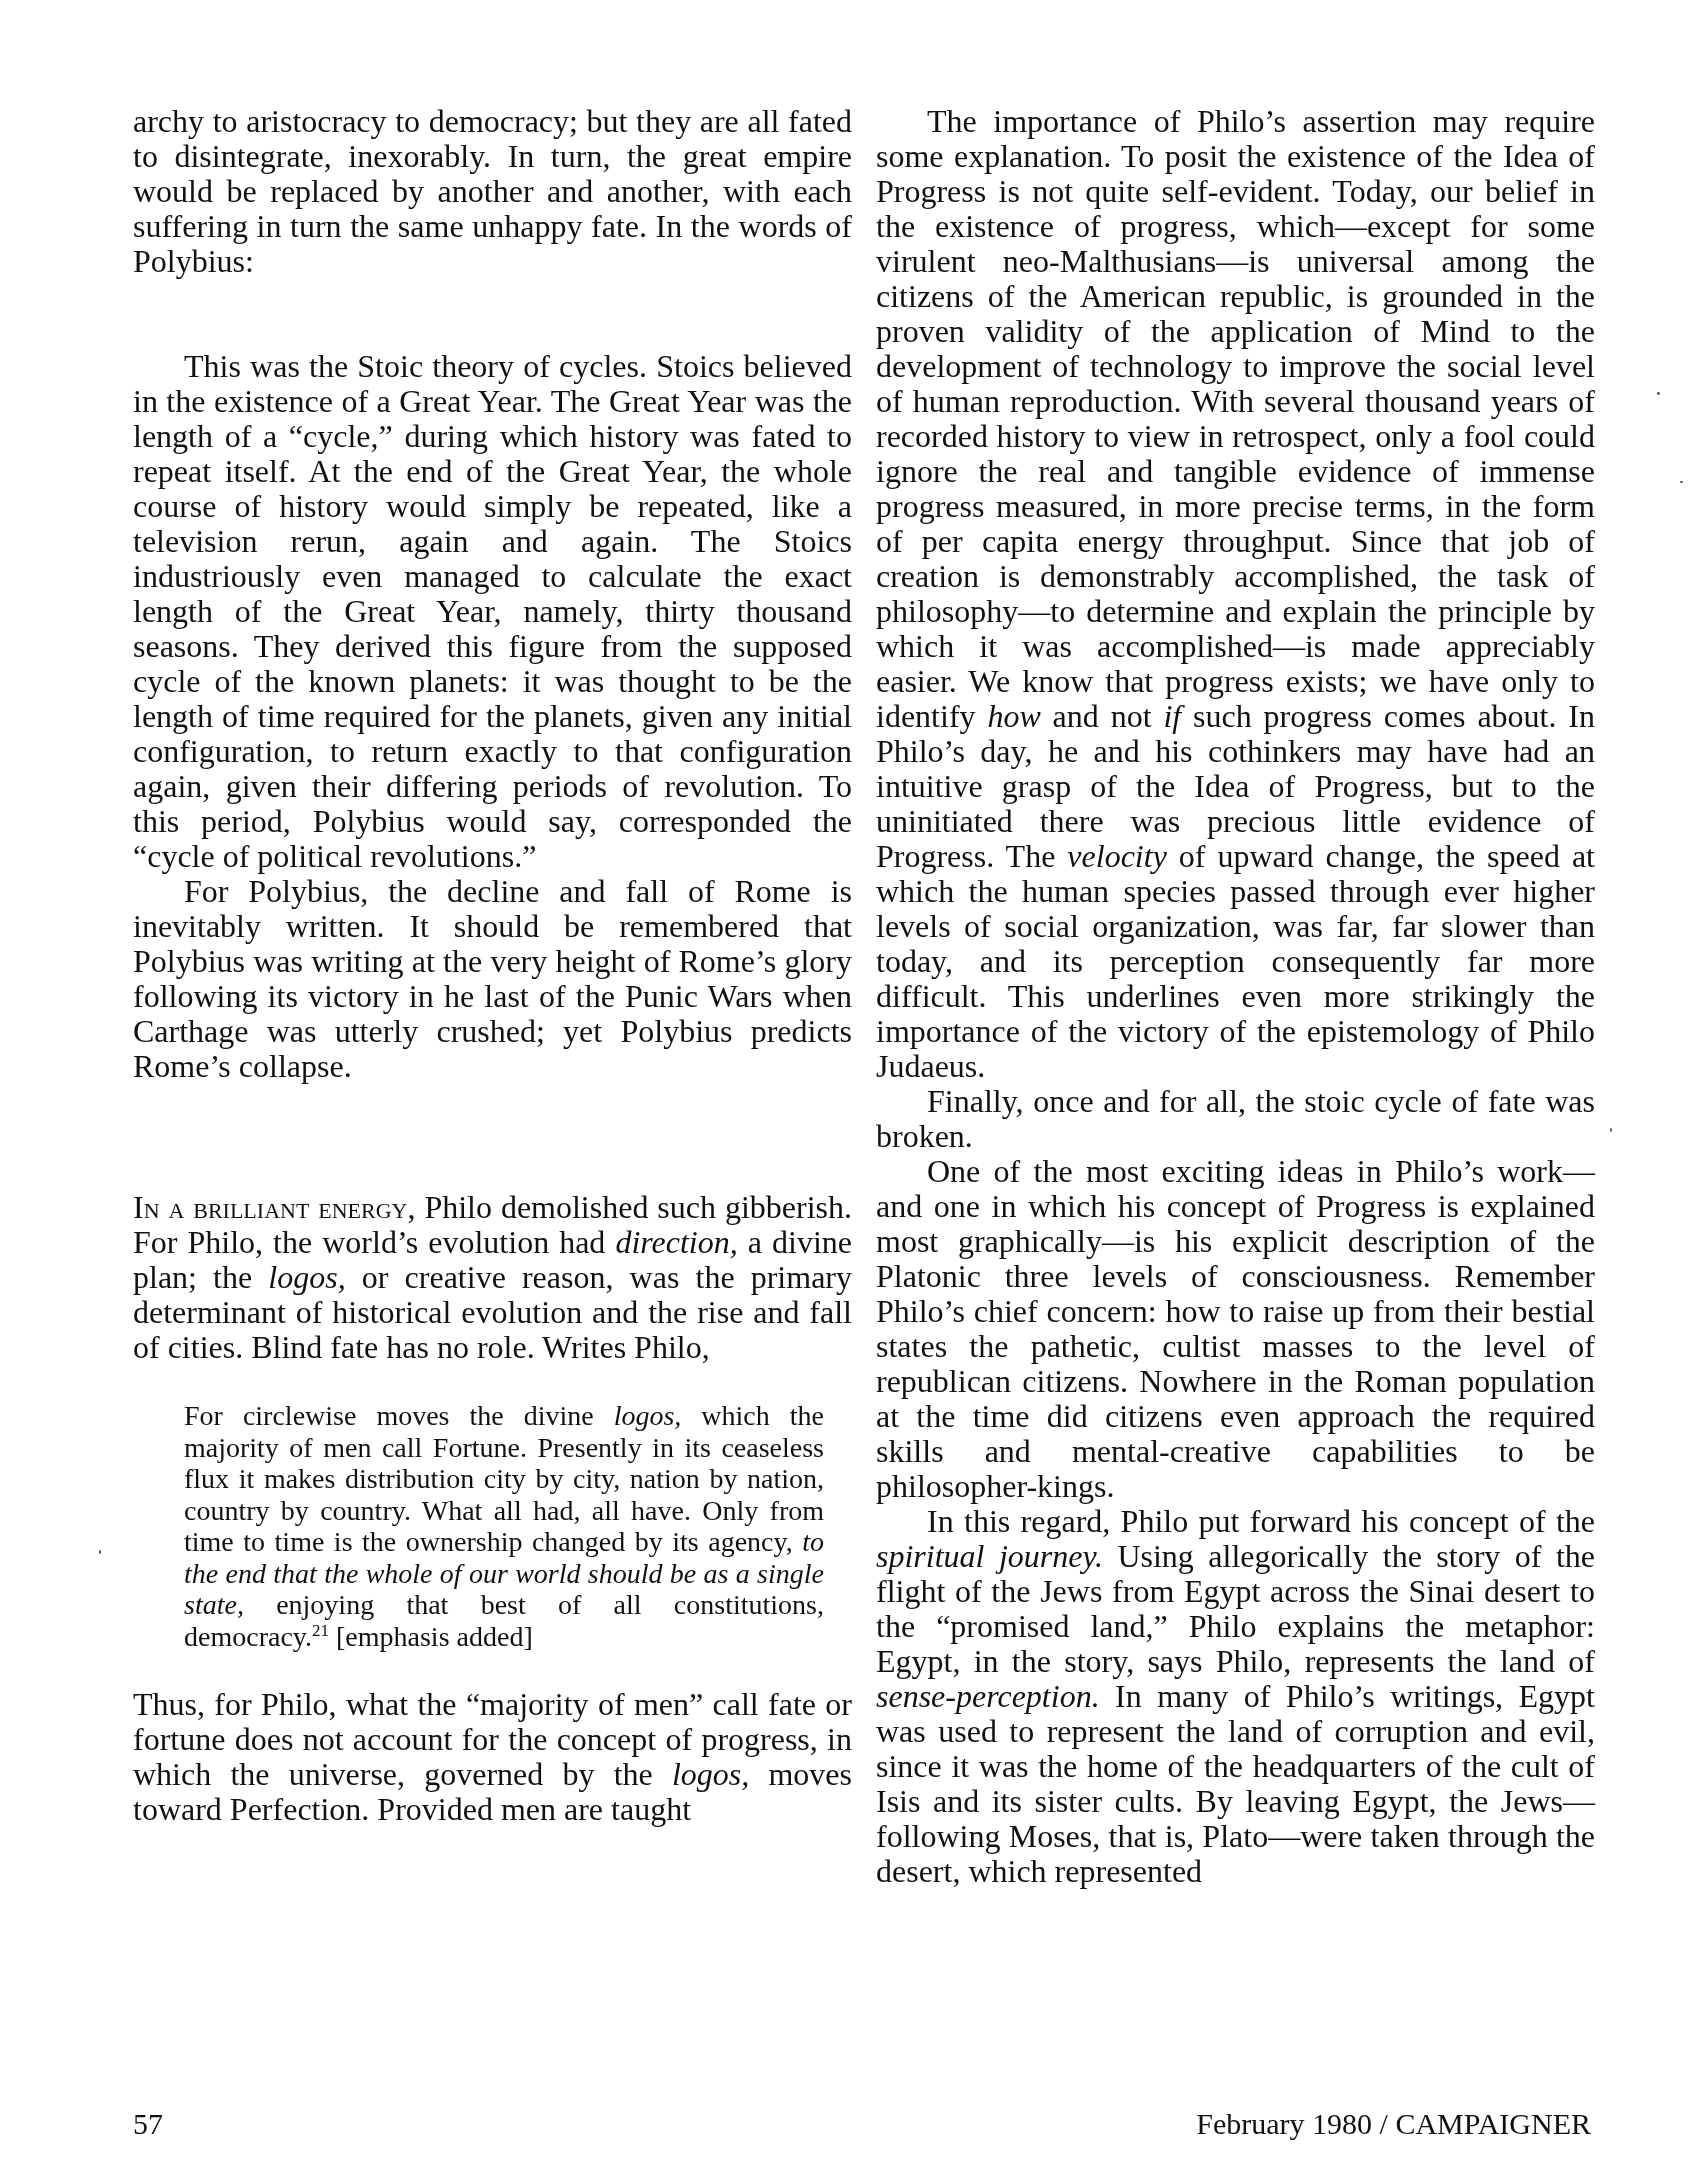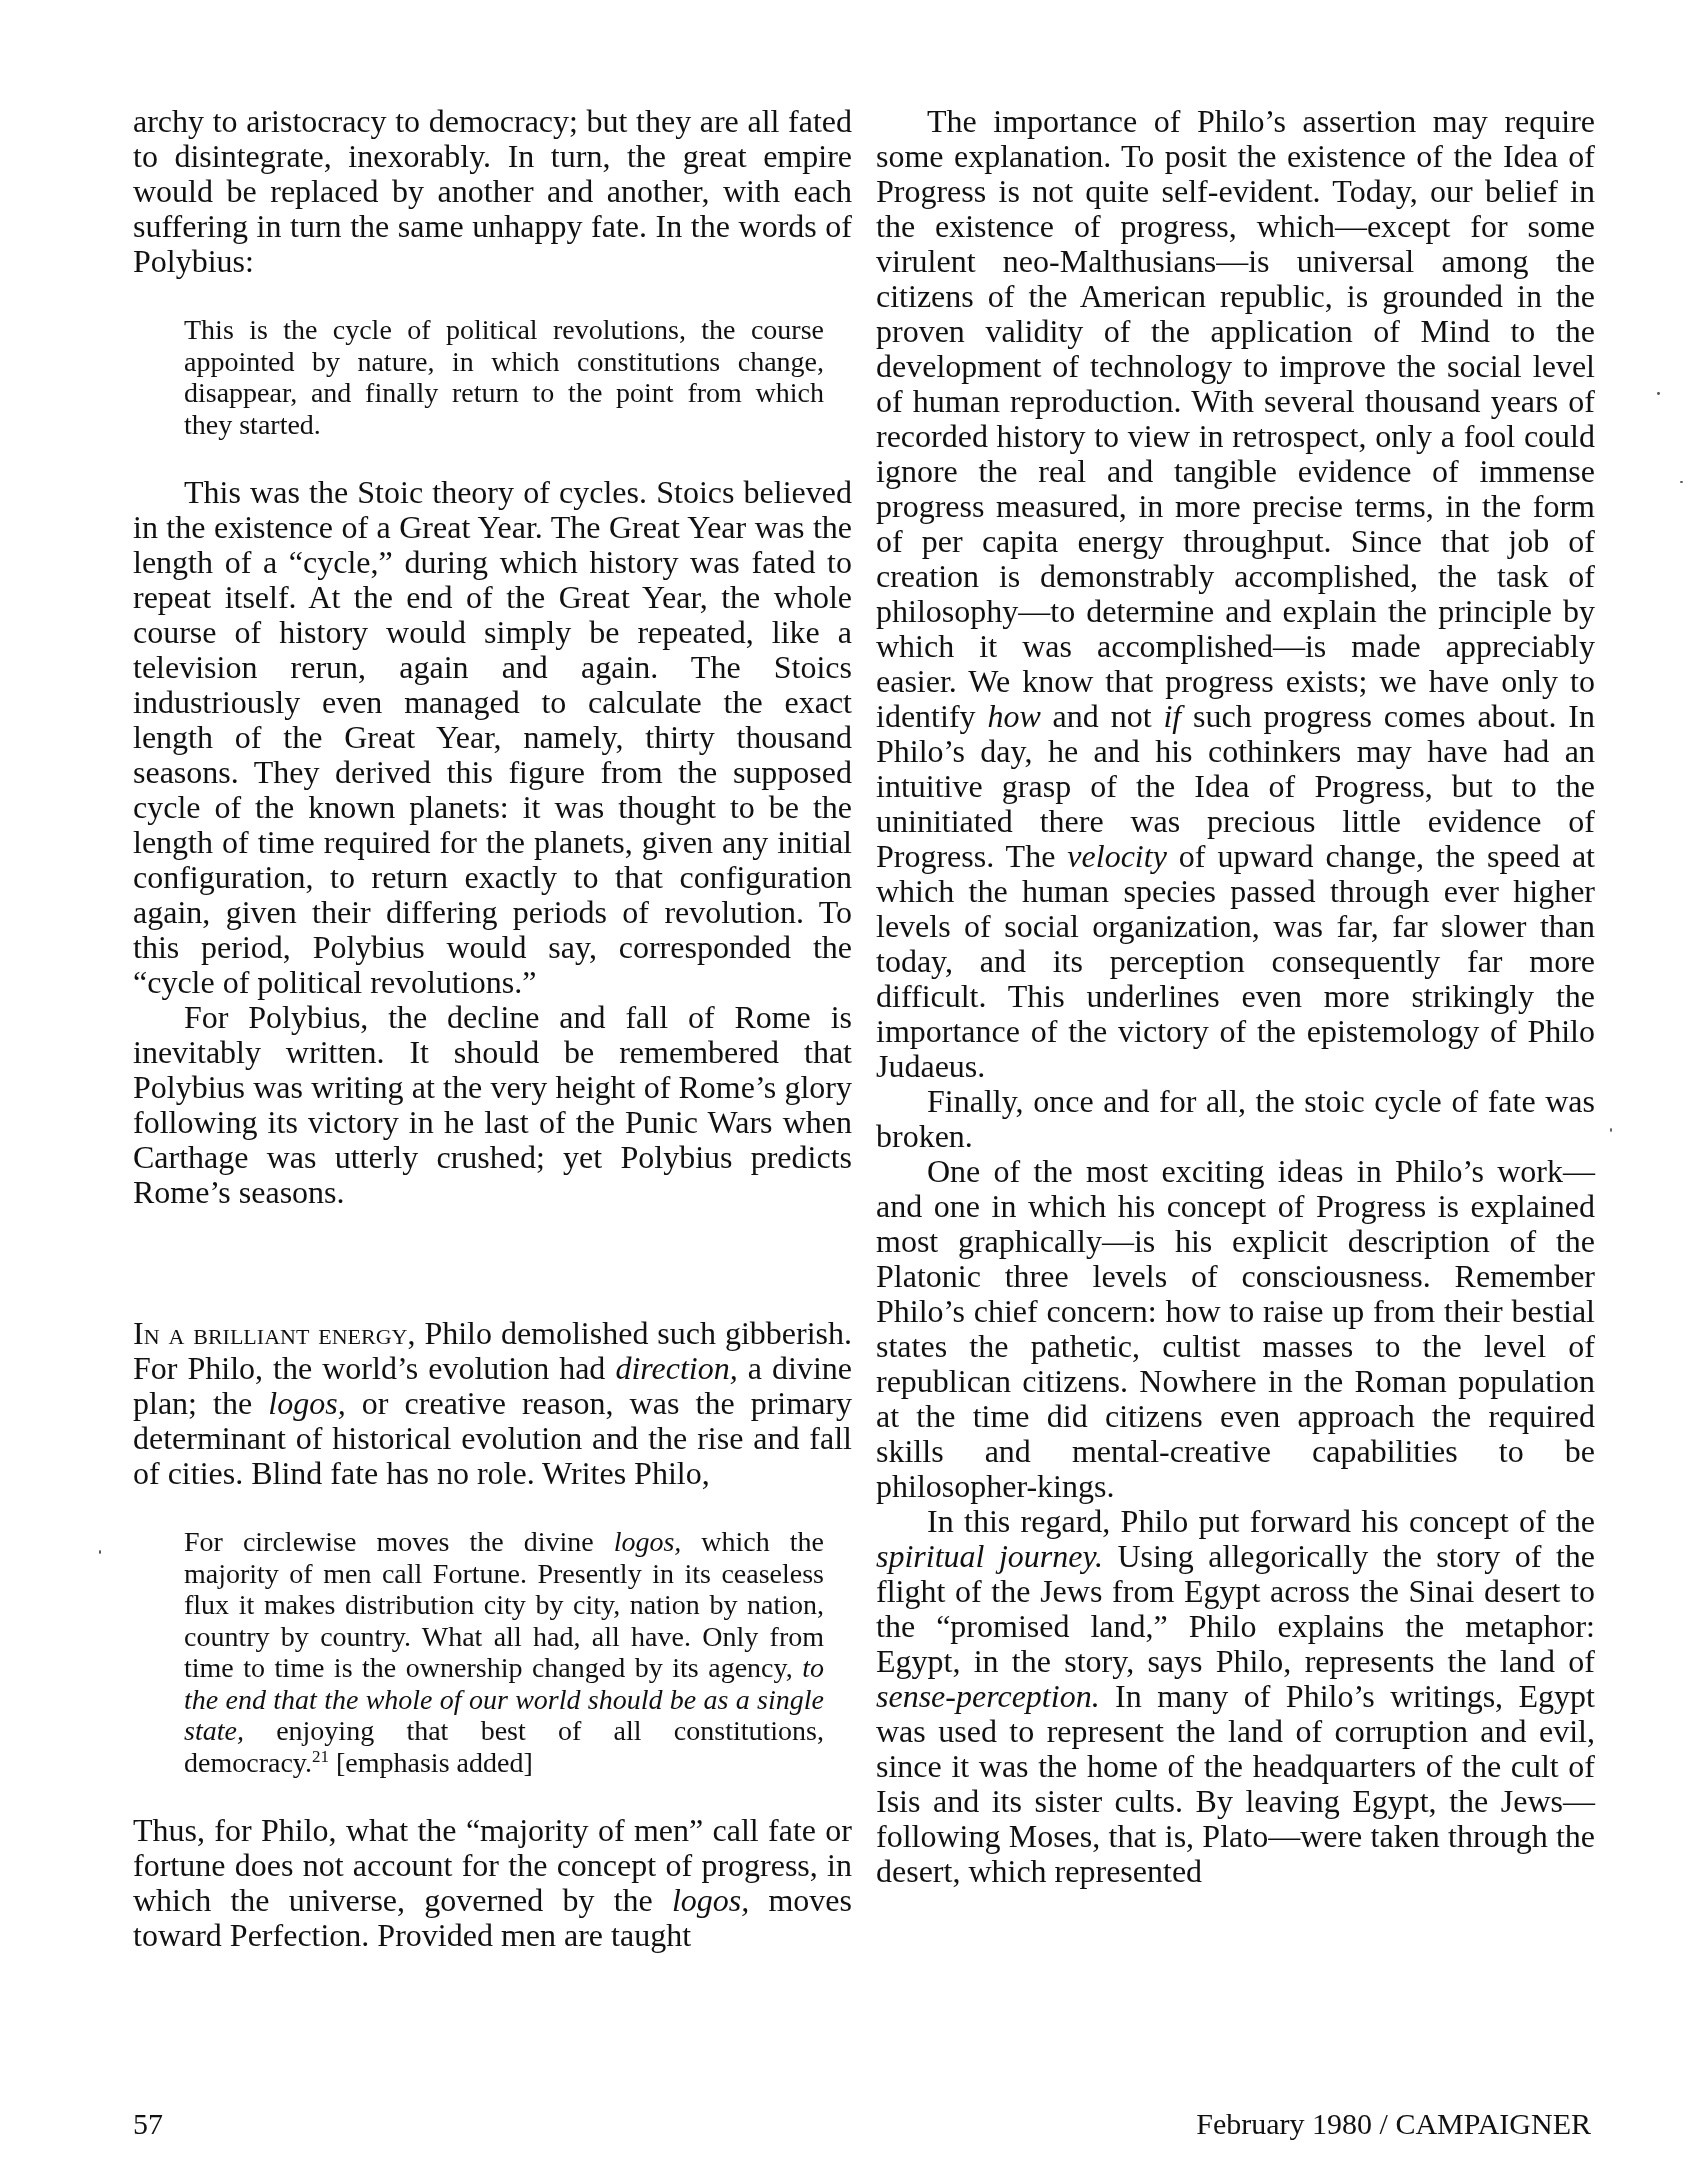--- a/index.html
+++ b/index.html
@@ -23,24 +23,23 @@
   .speck { position: absolute; background: #555; border-radius: 50%; }
 </style>
 </head>
 <body>
 
 <div class="page">
 
   <div class="col col-left">
     <p>archy to aristocracy to democracy; but they are all fated to disintegrate, inexorably. In turn, the great empire would be replaced by another and another, with each suffering in turn the same unhappy fate. In the words of Polybius:</p>
     <div class="gap-q"></div>
-    <p class="quote">This is the cycle of political revolutions, the course appointed by nature, in which constitutions change, disappear, and finally return to the point from which they started.</p>
     <div class="gap-q"></div>
     <p class="indent">This was the Stoic theory of cycles. Stoics believed in the existence of a Great Year. The Great Year was the length of a “cycle,” during which history was fated to repeat itself. At the end of the Great Year, the whole course of history would simply be repeated, like a television rerun, again and again. The Stoics industriously even managed to calculate the exact length of the Great Year, namely, thirty thousand seasons. They derived this figure from the supposed cycle of the known planets: it was thought to be the length of time required for the planets, given any initial configuration, to return exactly to that configuration again, given their differing periods of revolution. To this period, Polybius would say, corresponded the “cycle of political revolutions.”</p>
-    <p class="indent">For Polybius, the decline and fall of Rome is inevitably written. It should be remembered that Polybius was writing at the very height of Rome’s glory following its victory in he last of the Punic Wars when Carthage was utterly crushed; yet Polybius predicts Rome’s seasons.</p>
+    <p class="indent">For Polybius, the decline and fall of Rome is inevitably written. It should be remembered that Polybius was writing at the very height of Rome’s glory following its victory in he last of the Punic Wars when Carthage was utterly crushed; yet Polybius predicts Rome’s collapse.</p>
     <div class="gap-section"></div>
     <p><span class="smallcaps">In a brilliant energy,</span><span> Philo demolished such gibberish. For Philo, the world’s evolution had </span><em>direction,</em><span> a divine plan; the </span><em>logos,</em><span> or creative reason, was the primary determinant of historical evolution and the rise and fall of cities. Blind fate has no role. Writes Philo,</span></p>
     <div class="gap-q"></div>
     <p class="quote"><span>For circlewise moves the divine </span><em>logos,</em><span> which the majority of men call Fortune. Presently in its ceaseless flux it makes distribution city by city, nation by nation, country by country. What all had, all have. Only from time to time is the ownership changed by its agency, </span><em>to the end that the whole of our world should be as a single state,</em><span> enjoying that best of all constitutions, democracy.</span><sup>21</sup><span> [emphasis added]</span></p>
     <div class="gap-q"></div>
     <p><span>Thus, for Philo, what the “majority of men” call fate or fortune does not account for the concept of progress, in which the universe, governed by the </span><em>logos,</em><span> moves toward Perfection. Provided men are taught</span></p>
   </div>
 
   <div class="col col-right">
     <p class="indent"><span>The importance of Philo’s assertion may require some explanation. To posit the existence of the Idea of Progress is not quite self-evident. Today, our belief in the existence of progress, which—except for some virulent neo-Malthusians—is universal among the citizens of the American republic, is grounded in the proven validity of the application of Mind to the development of technology to improve the social level of human reproduction. With several thousand years of recorded history to view in retrospect, only a fool could ignore the real and tangible evidence of immense progress measured, in more precise terms, in the form of per capita energy throughput. Since that job of creation is demonstrably accomplished, the task of philosophy—to determine and explain the principle by which it was accomplished—is made appreciably easier. We know that progress exists; we have only to identify </span><em>how</em><span> and not </span><em>if</em><span> such progress comes about. In Philo’s day, he and his cothinkers may have had an intuitive grasp of the Idea of Progress, but to the uninitiated there was precious little evidence of Progress. The </span><em>velocity</em><span> of upward change, the speed at which the human species passed through ever higher levels of social organization, was far, far slower than today, and its perception consequently far more difficult. This underlines even more strikingly the importance of the victory of the epistemology of Philo Judaeus.</span></p>

